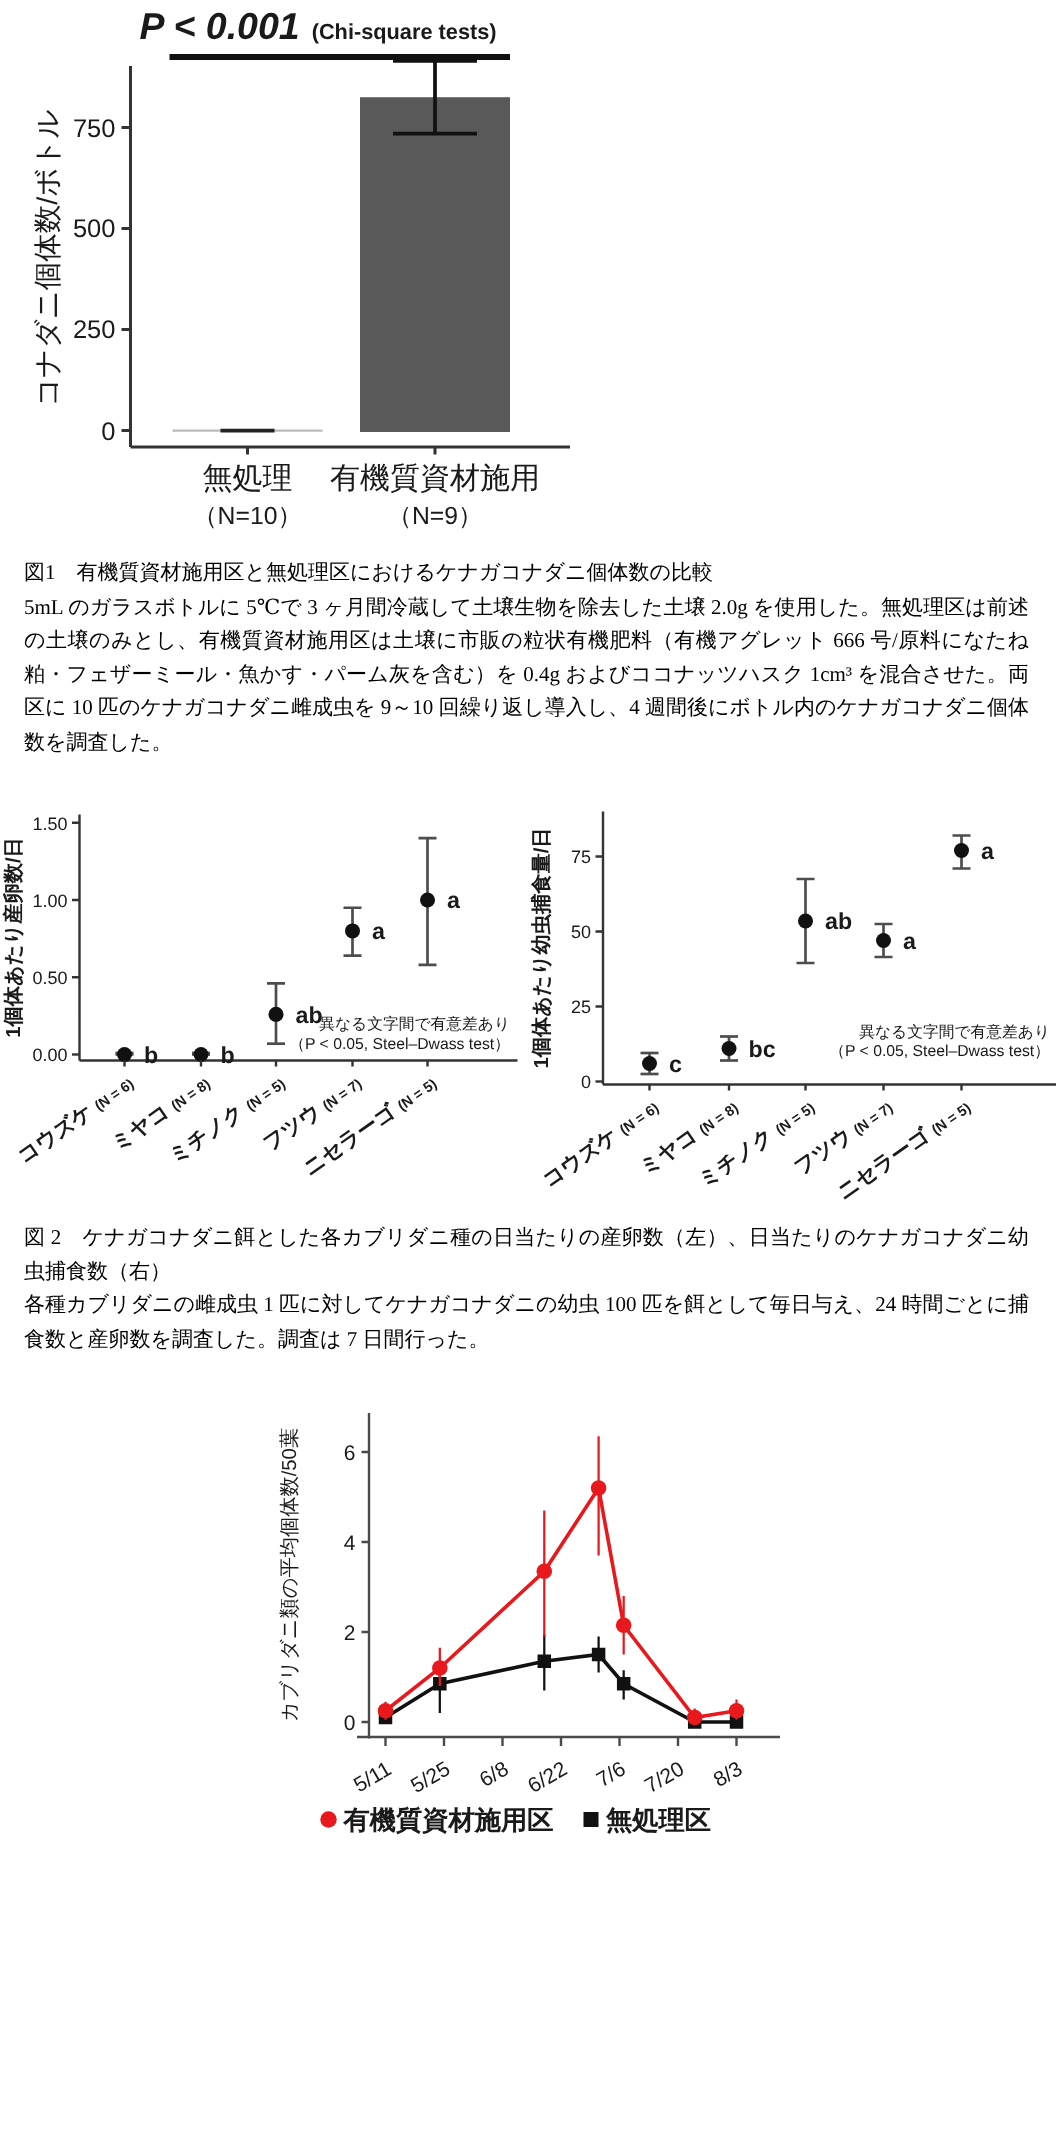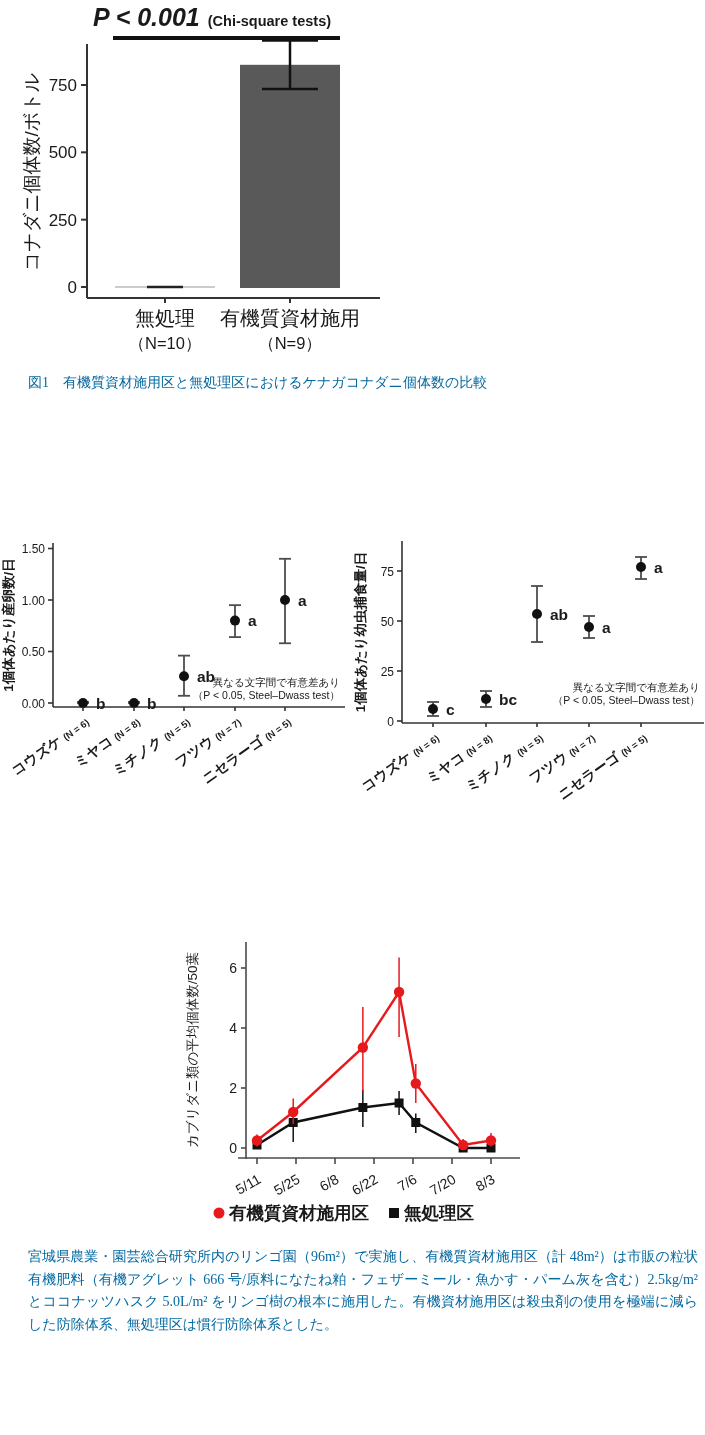--- a/index.html
+++ b/index.html
@@ -1,22 +1,22 @@
 <!DOCTYPE html>
 <html><head>
 <meta charset="utf-8">
 <style>
   html,body{margin:0;padding:0;background:#fff;}
   .page{position:relative;width:705px;height:1347px;background:#ffffff;overflow:hidden;
         font-family:"Liberation Sans","DejaVu Sans",sans-serif;}
   .abs{position:absolute;}
   svg text{font-family:"Liberation Sans","DejaVu Sans",sans-serif;fill:#1a1a1a;}
-  .caption{position:absolute;left:28px;width:670px;
+  .caption{position:absolute;left:16px;width:670px;
            font-family:"Liberation Serif","DejaVu Serif",serif;
-           font-size:14px;line-height:22.5px;color:#0369a1;text-align:justify;}
+           font-size:14px;line-height:22.5px;color:#000000;text-align:justify;}
   .credit{position:absolute;left:0;top:1390px;width:662px;text-align:right;
           font-family:"Liberation Serif","DejaVu Serif",serif;font-size:14px;color:#4d7c0f;}
 </style>
 </head>
 <body>
 
 <div class="page">
 
   <svg id="fig1-chart" class="abs" style="left:22px;top:0px" width="380" height="362">
       <g>
@@ -51,20 +51,21 @@
         <text x="143" y="325" text-anchor="middle" font-size="20">無処理</text>
         <text x="143" y="349" text-anchor="middle" font-size="16.5">（N=10）</text>
         <line x1="268" y1="298" x2="268" y2="303" stroke="#333" stroke-width="2"></line>
         <text x="268" y="325" text-anchor="middle" font-size="20">有機質資材施用</text>
         <text x="268" y="349" text-anchor="middle" font-size="16.5">（N=9）</text>
       </g>
     </svg>
 
   <div class="caption" style="top:372px">
     <div>図1　有機質資材施用区と無処理区におけるケナガコナダニ個体数の比較</div>
+    <div>5mL のガラスボトルに 5℃で 3 ヶ月間冷蔵して土壌生物を除去した土壌 2.0g を使用した。無処理区は前述の土壌のみとし、有機質資材施用区は土壌に市販の粒状有機肥料（有機アグレット 666 号/原料になたね粕・フェザーミール・魚かす・パーム灰を含む）を 0.4g およびココナッツハスク 1cm³ を混合させた。両区に 10 匹のケナガコナダニ雌成虫を 9～10 回繰り返し導入し、4 週間後にボトル内のケナガコナダニ個体数を調査した。</div>
   </div>
 
   <svg id="fig2-left-chart" class="abs" style="left:0px;top:533px" width="352" height="267">
       <g stroke="#333" stroke-width="1.6">
         <line x1="53" y1="10" x2="53" y2="174"></line>
         <line x1="53" y1="174" x2="345" y2="174"></line>
         <line x1="48" y1="170" x2="53" y2="170"></line>
         <text x="45" y="174.5" text-anchor="end" font-size="12" stroke="none">0.00</text>
         <line x1="48" y1="118.5" x2="53" y2="118.5"></line>
         <text x="45" y="123" text-anchor="end" font-size="12" stroke="none">0.50</text>
@@ -166,20 +167,24 @@
         <text x="302" y="39.5" font-size="15.5" font-weight="600">a</text>
         <line x1="289" y1="190" x2="289" y2="194" stroke="#333" stroke-width="1.6"></line>
       </g>
       <text transform="translate(88,207) rotate(-35)" text-anchor="end"><tspan font-size="14" font-weight="bold">コウズケ </tspan><tspan font-size="9.5" font-weight="bold">(N = 6)</tspan></text>
       <text transform="translate(141,207) rotate(-35)" text-anchor="end"><tspan font-size="14" font-weight="bold">ミヤコ </tspan><tspan font-size="9.5" font-weight="bold">(N = 8)</tspan></text>
       <text transform="translate(192,207) rotate(-35)" text-anchor="end"><tspan font-size="14" font-weight="bold">ミチノク </tspan><tspan font-size="9.5" font-weight="bold">(N = 5)</tspan></text>
       <text transform="translate(244,207) rotate(-35)" text-anchor="end"><tspan font-size="14" font-weight="bold">フツウ </tspan><tspan font-size="9.5" font-weight="bold">(N = 7)</tspan></text>
       <text transform="translate(296,207) rotate(-35)" text-anchor="end"><tspan font-size="14" font-weight="bold">ニセラーゴ </tspan><tspan font-size="9.5" font-weight="bold">(N = 5)</tspan></text>
     </svg>
 
+  <div class="caption" style="top:815px">
+    <div>図 2　ケナガコナダニ餌とした各カブリダニ種の日当たりの産卵数（左）、日当たりのケナガコナダニ幼虫捕食数（右）</div>
+    <div>各種カブリダニの雌成虫 1 匹に対してケナガコナダニの幼虫 100 匹を餌として毎日与え、24 時間ごとに捕食数と産卵数を調査した。調査は 7 日間行った。</div>
+  </div>
 
   <svg id="fig3-chart" class="abs" style="left:183px;top:928px" width="410" height="300">
       <g stroke="#4a4a4a" stroke-width="1.6">
         <line x1="63" y1="14" x2="63" y2="231"></line>
         <line x1="55" y1="230" x2="337" y2="230"></line>
         <line x1="58" y1="220" x2="63" y2="220"></line>
         <text x="54" y="225" text-anchor="end" font-size="14" stroke="none">0</text>
         <line x1="58" y1="160" x2="63" y2="160"></line>
         <text x="54" y="165" text-anchor="end" font-size="14" stroke="none">2</text>
         <line x1="58" y1="100" x2="63" y2="100"></line>
@@ -240,18 +245,17 @@
       </g>
       <g>
         <circle cx="36" cy="285" r="5.5" fill="#e8191c"></circle>
         <text x="46" y="291" font-size="17.5" font-weight="bold" fill="#e8191c">有機質資材施用区</text>
         <rect x="206" y="280" width="10" height="10" fill="#111111"></rect>
         <text x="221" y="291" font-size="17.5" font-weight="bold" fill="#111111">無処理区</text>
       </g>
     </svg>
 
   <div class="caption" style="top:1246px">
-    <div>宮城県農業・園芸総合研究所内のリンゴ園（96m²）で実施し、有機質資材施用区（計 48m²）は市販の粒状有機肥料（有機アグレット 666 号/原料になたね粕・フェザーミール・魚かす・パーム灰を含む）2.5kg/m² とココナッツハスク 5.0L/m² をリンゴ樹の根本に施用した。有機資材施用区は殺虫剤の使用を極端に減らした防除体系、無処理区は慣行防除体系とした。</div>
   </div>
 
   <div class="credit">（新村瑠里、外山晶敏、岸本英成）</div>
 
 </div>
 
 </body></html>

